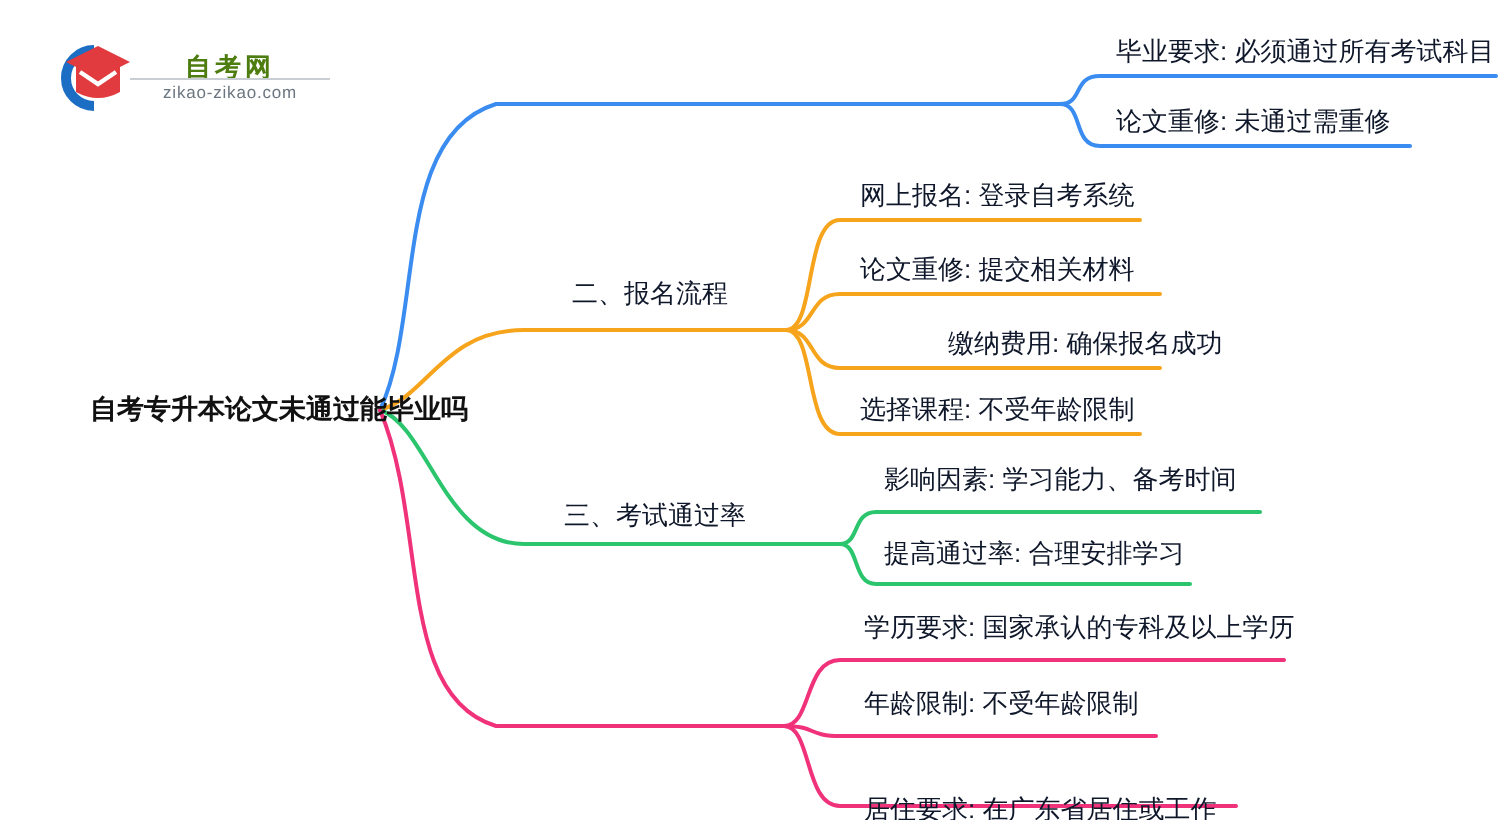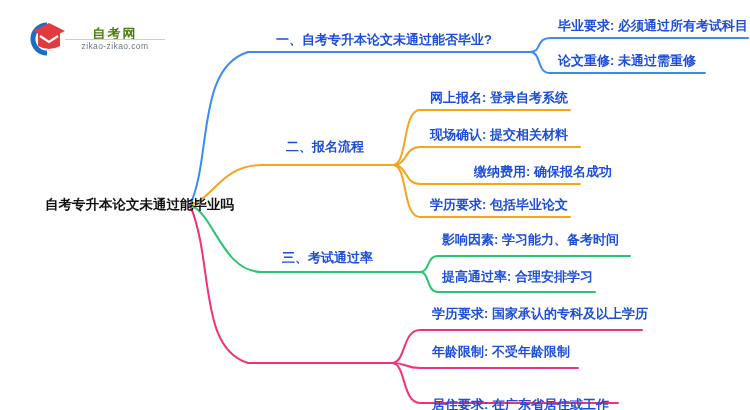--- a/index.html
+++ b/index.html
@@ -10,23 +10,23 @@
     position:relative;
   }
   .canvas{
     position:absolute;left:0;top:0;width:750px;height:410px;overflow:hidden;
     background:#ffffff;
   }
   svg.lines{position:absolute;left:0;top:0;}
   .node{
     position:absolute;
     white-space:nowrap;
-    color:#1d4ed8;
+    color:#0f172a;
     font-size:13px;
-    font-weight:700;
+    font-weight:400;
     line-height:18px;
     letter-spacing:0px;
   }
   .root{
     font-size:13.5px;
     font-weight:700;
     color:#111;
   }
   
   .logo{position:absolute;left:30px;top:20px;width:130px;height:42px;}
@@ -88,29 +88,28 @@
       <path d="M8,11 L8,24 Q19,30 30,24 L30,11 Z" fill="#e23b3f"></path>
       <path d="M10,14 L19,20 L28,14" stroke="#ffffff" stroke-width="2.2" fill="none"></path>
     </svg>
     <div class="logo-title">自考网</div>
     <div class="logo-divider"></div>
     <div class="logo-domain">zikao-zikao.com</div>
   </div>
 
   <div class="node root" style="left:4px;top:196px;margin-left:41px;">自考专升本论文未通过能毕业吗</div>
 
-  <div class="node" style="left:276px;top:31px;">一、自考专升本论文未通过能否毕业?</div>
   <div class="node" style="left:558px;top:17px;">毕业要求: 必须通过所有考试科目</div>
   <div class="node" style="left:558px;top:52px;">论文重修: 未通过需重修</div>
 
   <div class="node" style="left:286px;top:138px;">二、报名流程</div>
   <div class="node" style="left:430px;top:89px;">网上报名: 登录自考系统</div>
-  <div class="node" style="left:430px;top:126px;">现场确认: 提交相关材料</div>
+  <div class="node" style="left:430px;top:126px;">论文重修: 提交相关材料</div>
   <div class="node" style="left:430px;top:163px;margin-left:44px;">缴纳费用: 确保报名成功</div>
-  <div class="node" style="left:430px;top:196px;">学历要求: 包括毕业论文</div>
+  <div class="node" style="left:430px;top:196px;">选择课程: 不受年龄限制</div>
 
   <div class="node" style="left:282px;top:249px;">三、考试通过率</div>
   <div class="node" style="left:442px;top:231px;">影响因素: 学习能力、备考时间</div>
   <div class="node" style="left:442px;top:268px;">提高通过率: 合理安排学习</div>
 
   <div class="node" style="left:432px;top:305px;">学历要求: 国家承认的专科及以上学历</div>
   <div class="node" style="left:432px;top:343px;">年龄限制: 不受年龄限制</div>
   <div class="node" style="left:432px;top:379px;margin-top:17px;">居住要求: 在广东省居住或工作</div>
 
 </div>

